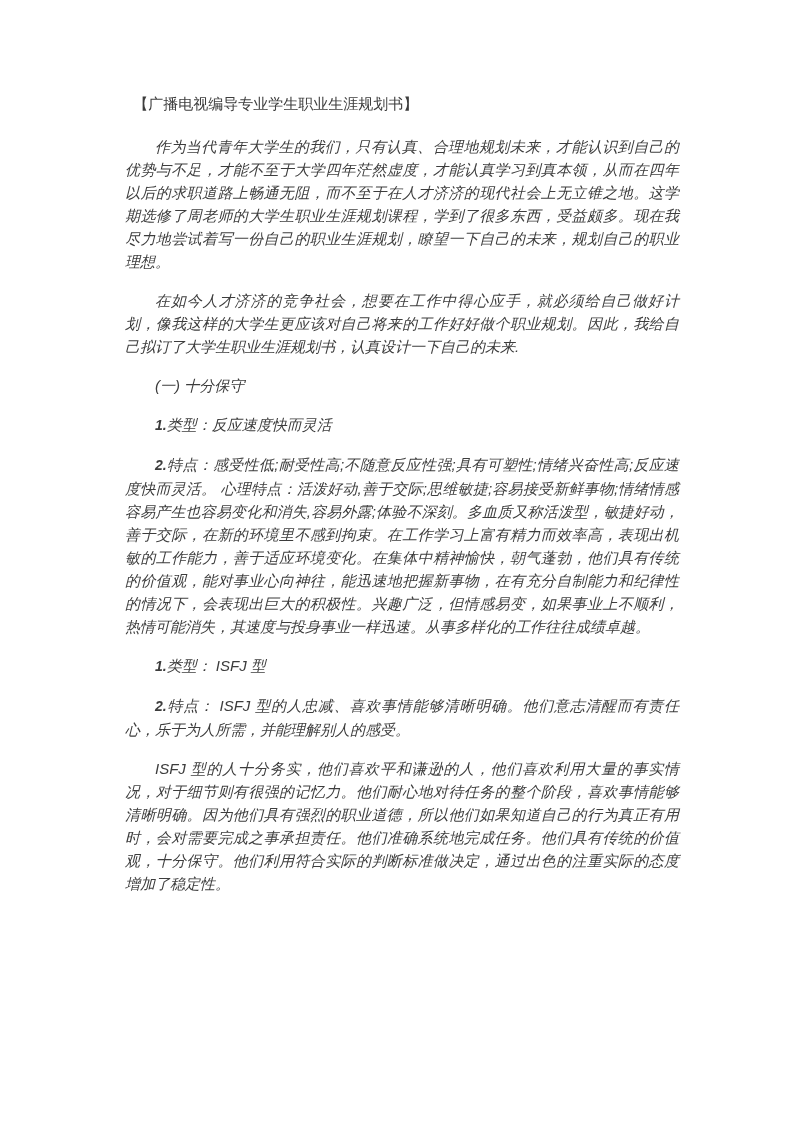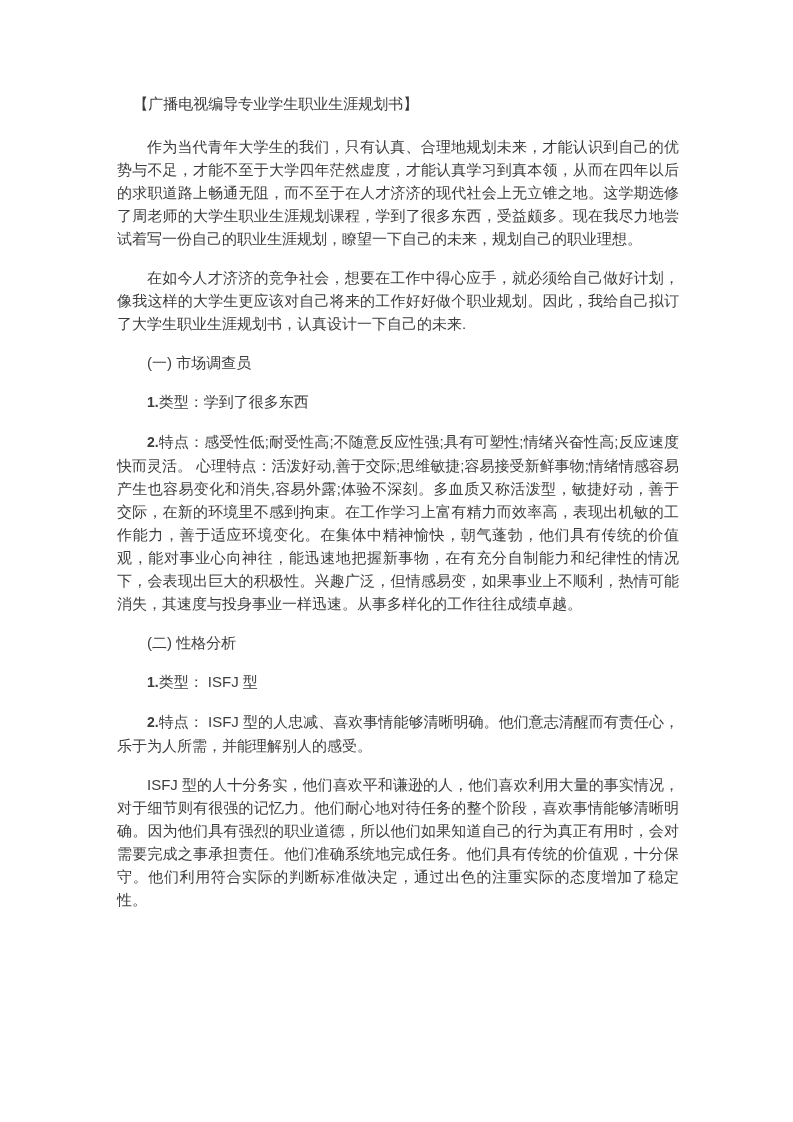--- a/index.html
+++ b/index.html
@@ -15,22 +15,23 @@
     height: 1122px;
     padding: 92px 114px 0 113px;
     background: #ffffff;
     font-family: "Liberation Sans", "DejaVu Sans", serif;
     font-size: 15px;
     line-height: 23px;
     color: #3d3d3d;
     text-align: justify;
   }
   .para {
-    margin: 0 0 16px 4px;
+    margin: 0 0 16px 12px;
     text-indent: 2em;
+    font-style: italic;
   }
   .doc-title {
     margin: 0 0 20px 0;
     text-indent: 1.35em;
   }
   .pfx {
     font-family: "Liberation Sans", "DejaVu Sans", sans-serif;
     font-weight: 700;
     font-size: 14px;
   }
@@ -47,35 +48,32 @@
   <p class="para">
     <span>作为当代青年大学生的我们，只有认真、合理地规划未来，才能认识到自己的优势与不足，才能不至于大学四年茫然虚度，才能认真学习到真本领，从而在四年以后的求职道路上畅通无阻，而不至于在人才济济的现代社会上无立锥之地。这学期选修了周老师的大学生职业生涯规划课程，学到了很多东西，受益颇多。现在我尽力地尝试着写一份自己的职业生涯规划，瞭望一下自己的未来，规划自己的职业理想。</span>
   </p>
 
   <p class="para">
     <span>在如今人才济济的竞争社会，想要在工作中得心应手，就必须给自己做好计划，像我这样的大学生更应该对自己将来的工作好好做个职业规划。因此，我给自己拟订了大学生职业生涯规划书，认真设计一下自己的未来.</span>
   </p>
 
 
   <p class="para">
-    <span>(一) 市场调查员</span>
+    <span>(一) 十分保守</span>
   </p>
 
   <p class="para">
-    <span class="pfx">1.</span><span>类型：学到了很多东西</span>
+    <span class="pfx">1.</span><span>类型：反应速度快而灵活</span>
   </p>
 
   <p class="para">
     <span class="pfx">2.</span><span>特点：感受性低;耐受性高;不随意反应性强;具有可塑性;情绪兴奋性高;反应速度快而灵活。 心理特点：活泼好动,善于交际;思维敏捷;容易接受新鲜事物;情绪情感容易产生也容易变化和消失,容易外露;体验不深刻。多血质又称活泼型，敏捷好动，善于交际，在新的环境里不感到拘束。在工作学习上富有精力而效率高，表现出机敏的工作能力，善于适应环境变化。在集体中精神愉快，朝气蓬勃，他们具有传统的价值观，能对事业心向神往，能迅速地把握新事物，在有充分自制能力和纪律性的情况下，会表现出巨大的积极性。兴趣广泛，但情感易变，如果事业上不顺利，热情可能消失，其速度与投身事业一样迅速。从事多样化的工作往往成绩卓越。</span>
   </p>
 
 
-  <p class="para">
-    <span>(二) 性格分析</span>
-  </p>
 
   <p class="para">
     <span class="pfx">1.</span><span>类型： ISFJ 型</span>
   </p>
 
   <p class="para">
     <span class="pfx">2.</span><span>特点： ISFJ 型的人忠减、喜欢事情能够清晰明确。他们意志清醒而有责任心，乐于为人所需，并能理解别人的感受。</span>
   </p>
 
   <p class="para">

